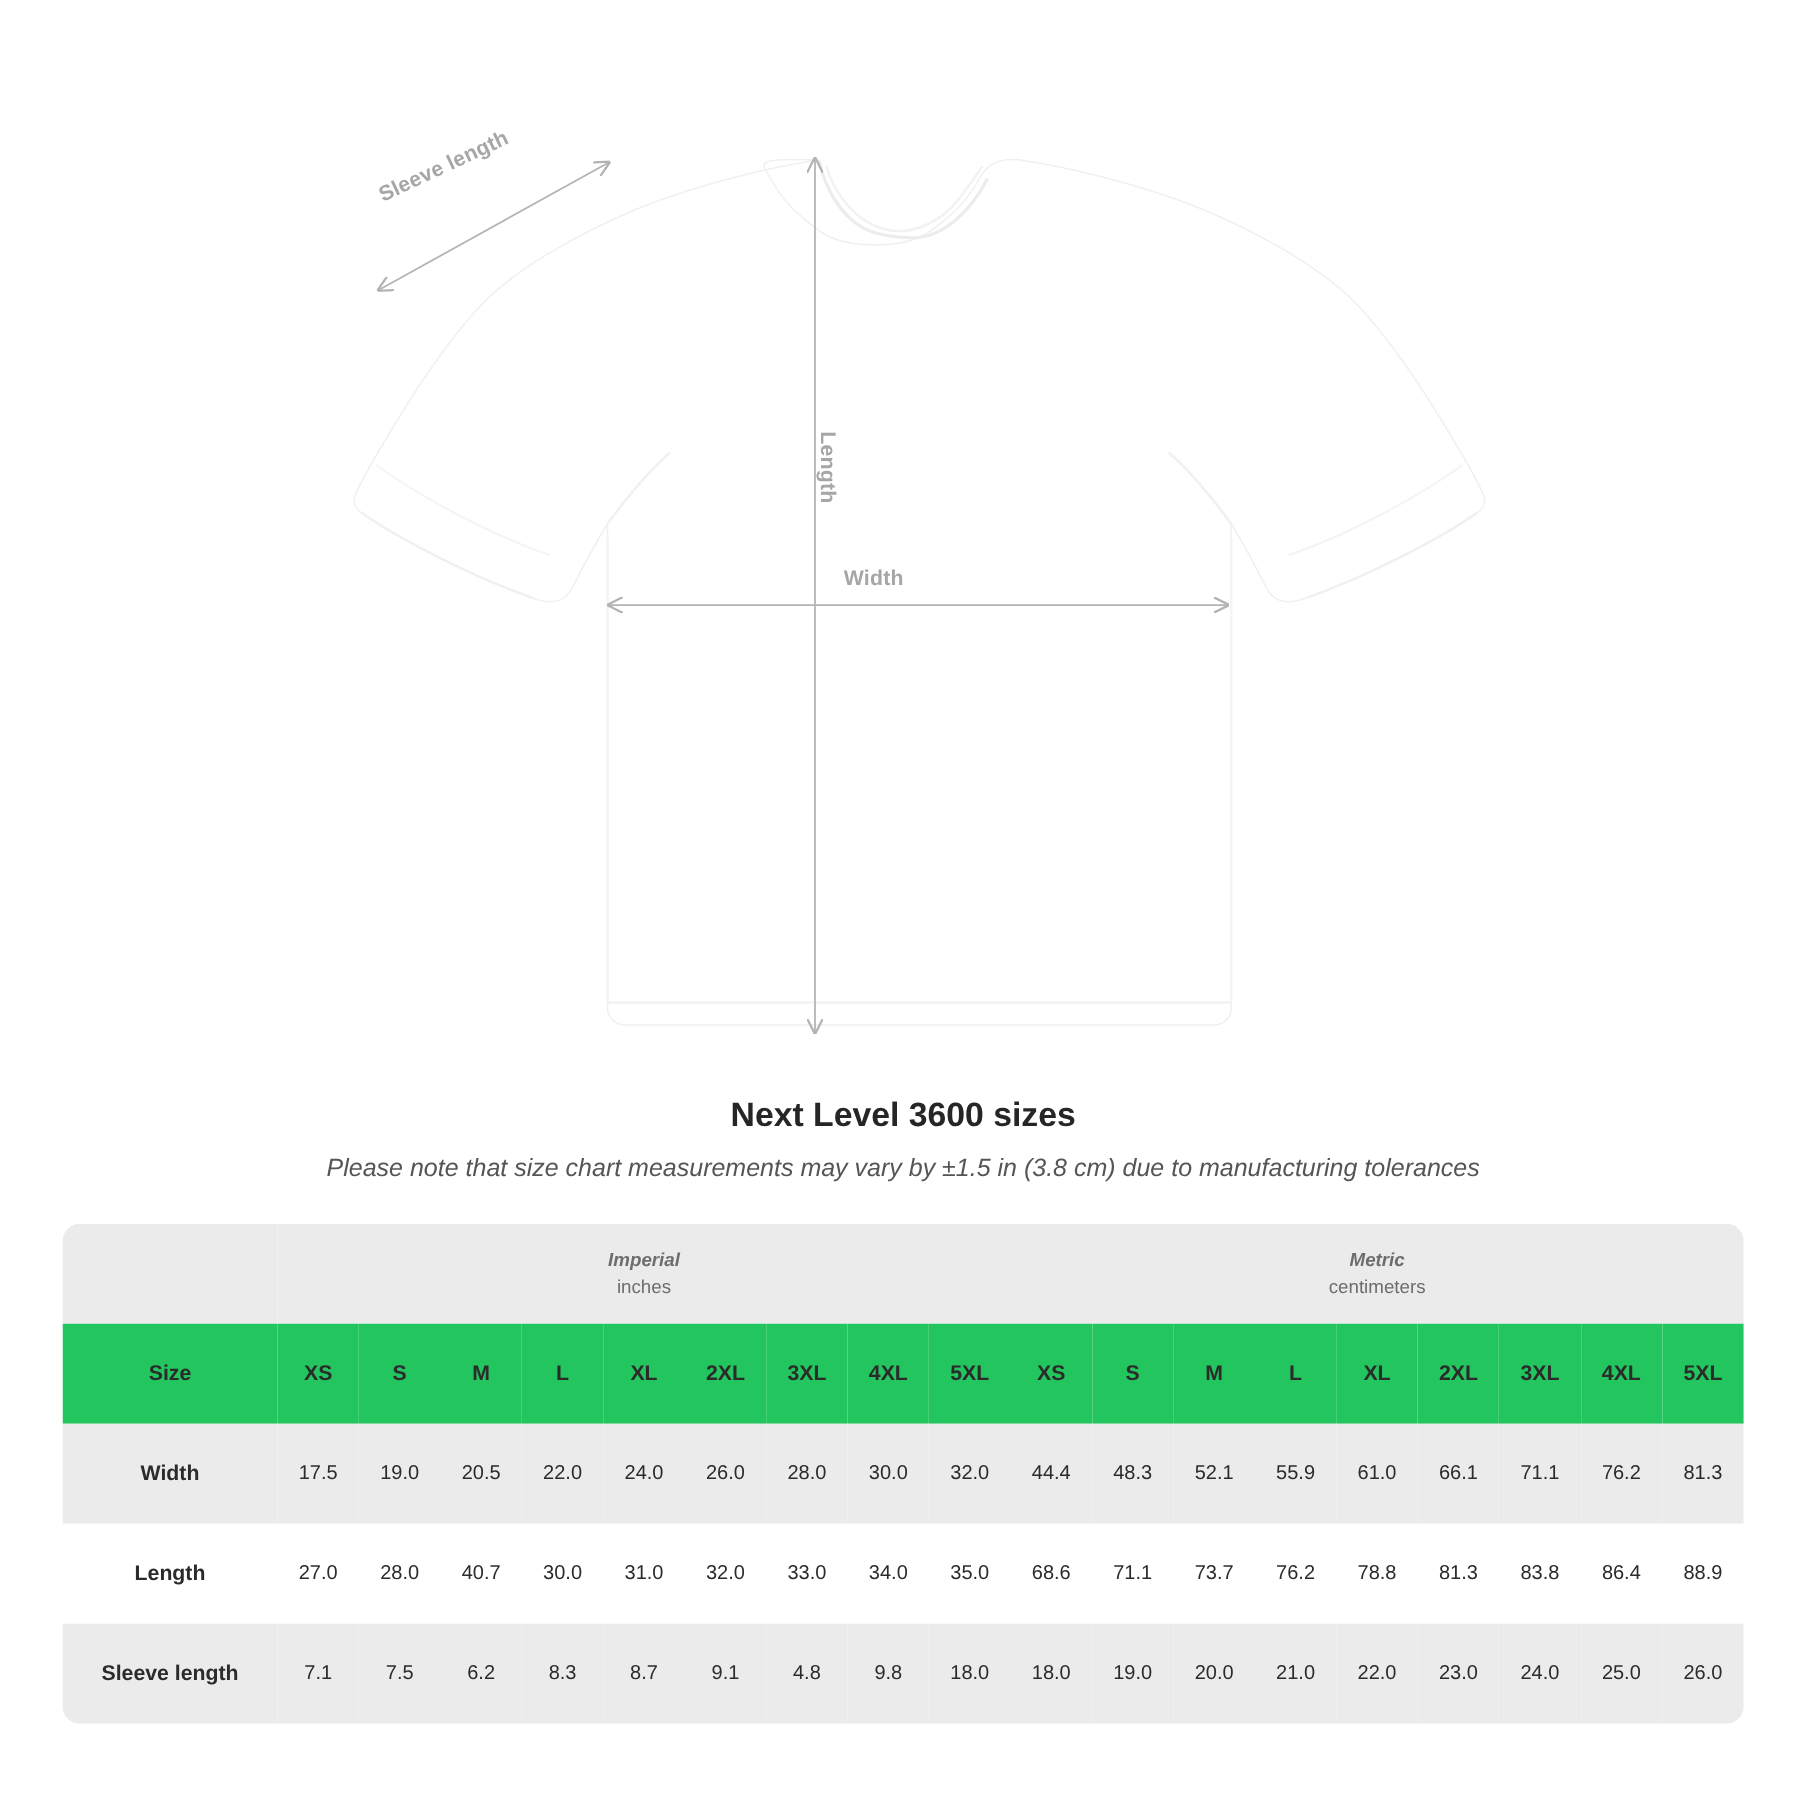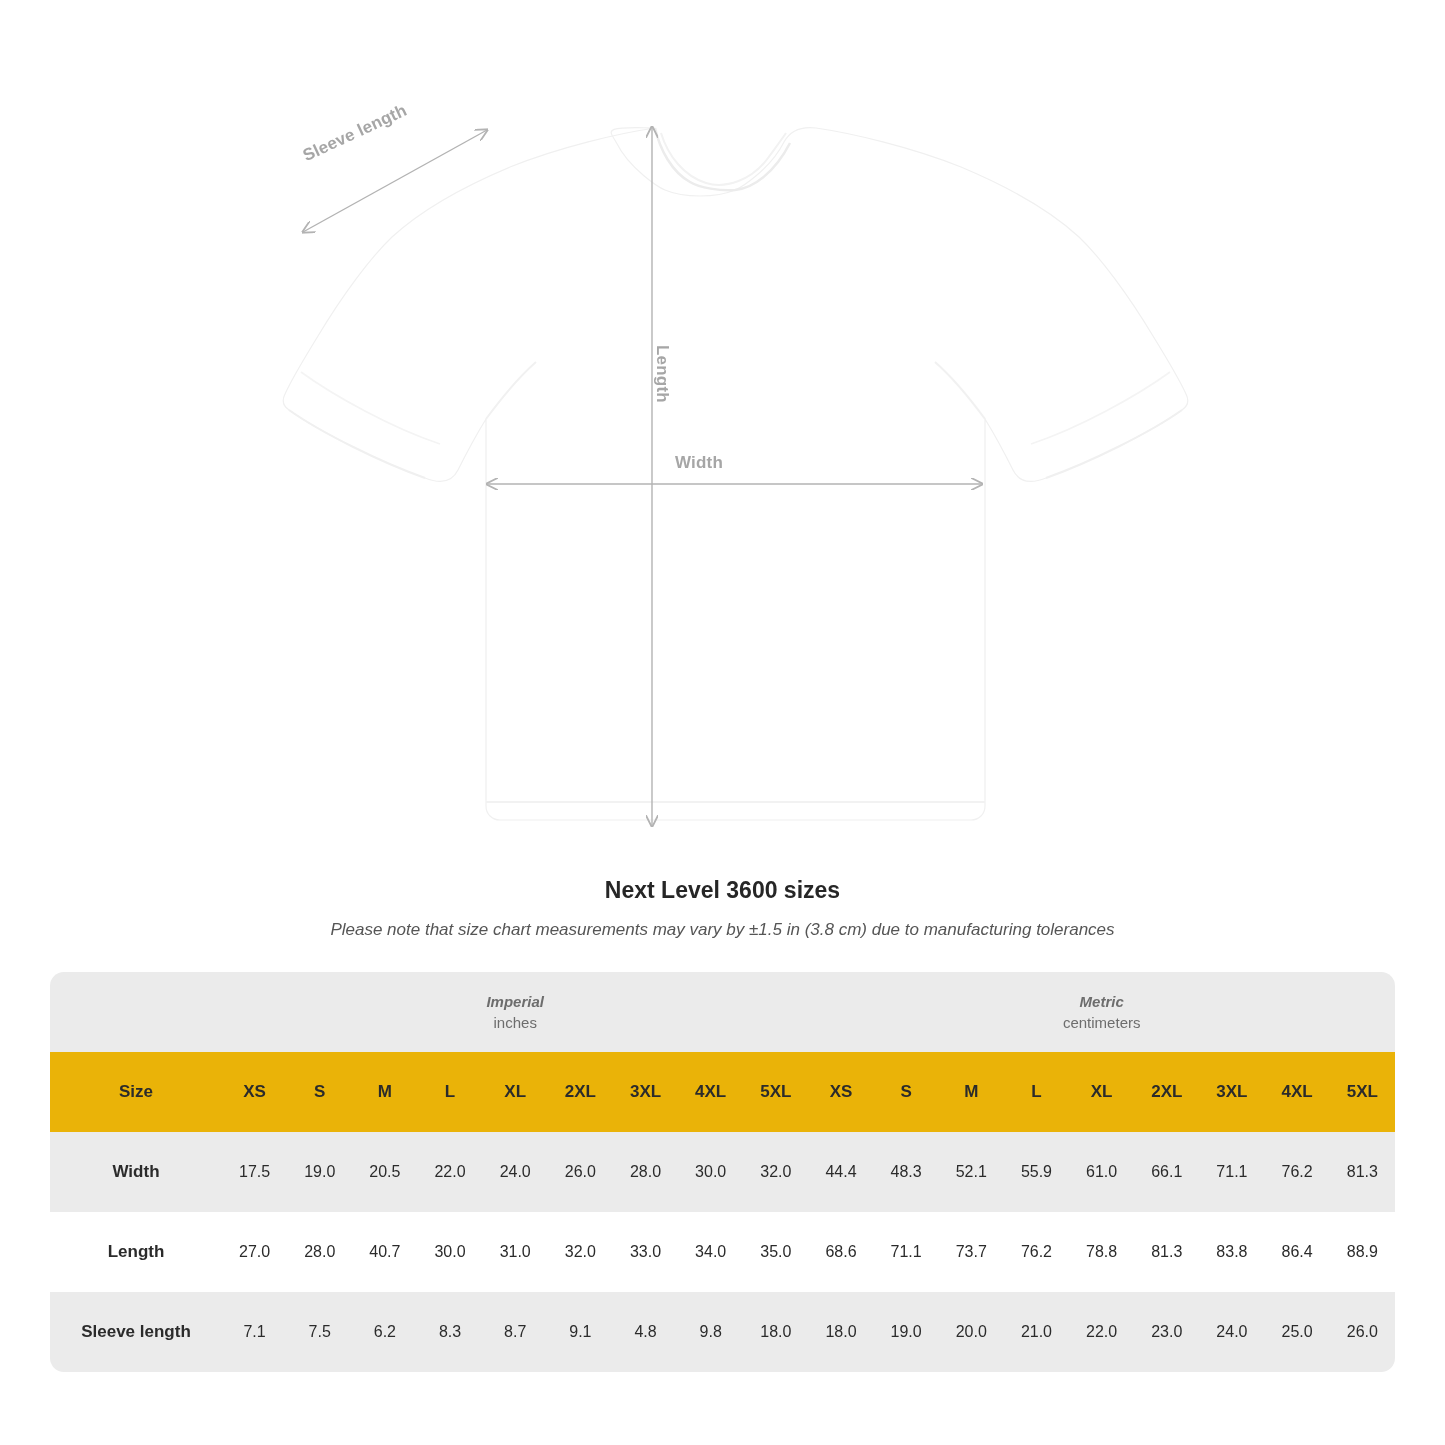--- a/index.html
+++ b/index.html
@@ -58,27 +58,27 @@
     left: 675px;
     top: 453px;
   }
 
   
   .title-block {
     text-align: center;
     margin-top: 22px;
   }
   .chart-title {
-    font-size: 23px;
+    font-size: 27px;
     font-weight: bold;
     color: #262626;
     margin: 0;
   }
   .chart-note {
-    font-size: 17px;
+    font-size: 20px;
     font-style: italic;
     color: #555;
     margin: 16px 0 0 0;
   }
 
   
   .table-wrap {
     margin: 32px auto 0 auto;
     width: 1345px;
     border-radius: 14px;
@@ -110,21 +110,21 @@
   }
   .unit-sub {
     font-size: 15px;
     color: #6d6d6d;
     font-style: normal;
     font-weight: normal;
     margin-top: 4px;
     text-align: center;
   }
   .hdrrow td {
-    background: #eab308;
+    background: #22c55e;
     font-weight: bold;
     font-size: 17px;
     color: #2b2b2b;
   }
   .rowlabel {
     font-weight: bold;
     font-size: 17px;
     color: #2b2b2b;
   }
   tr.shade td {

